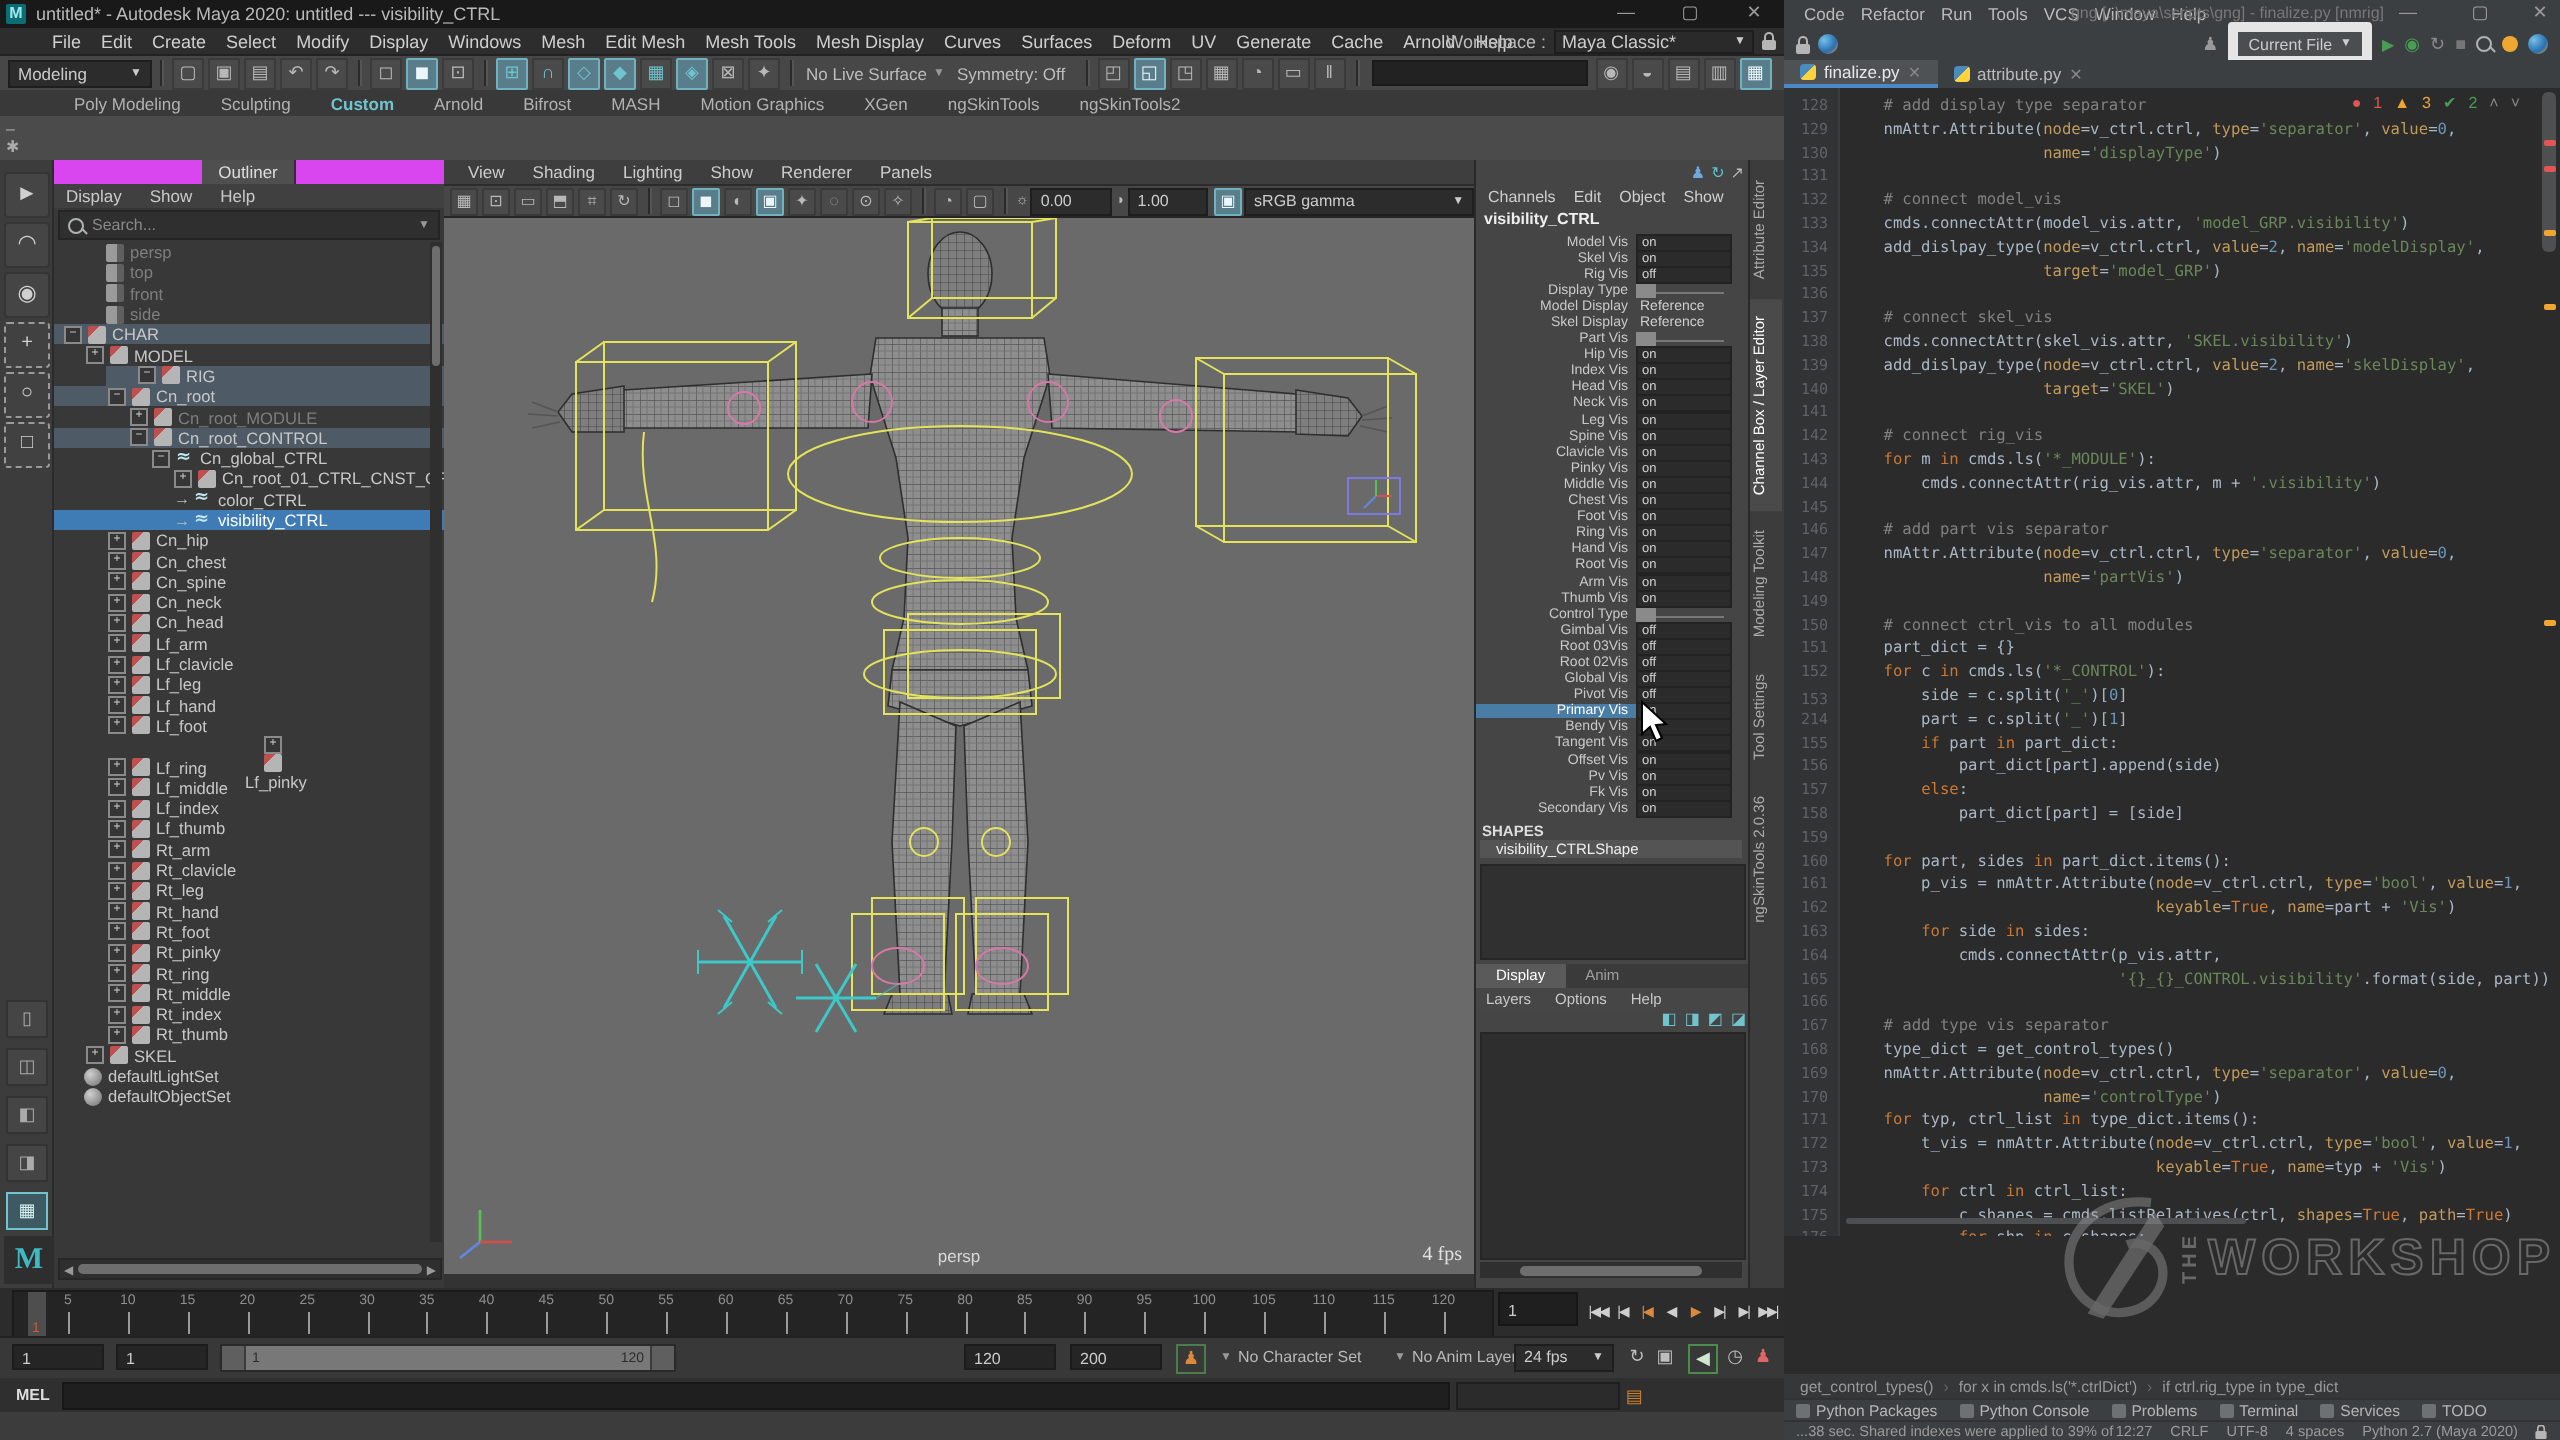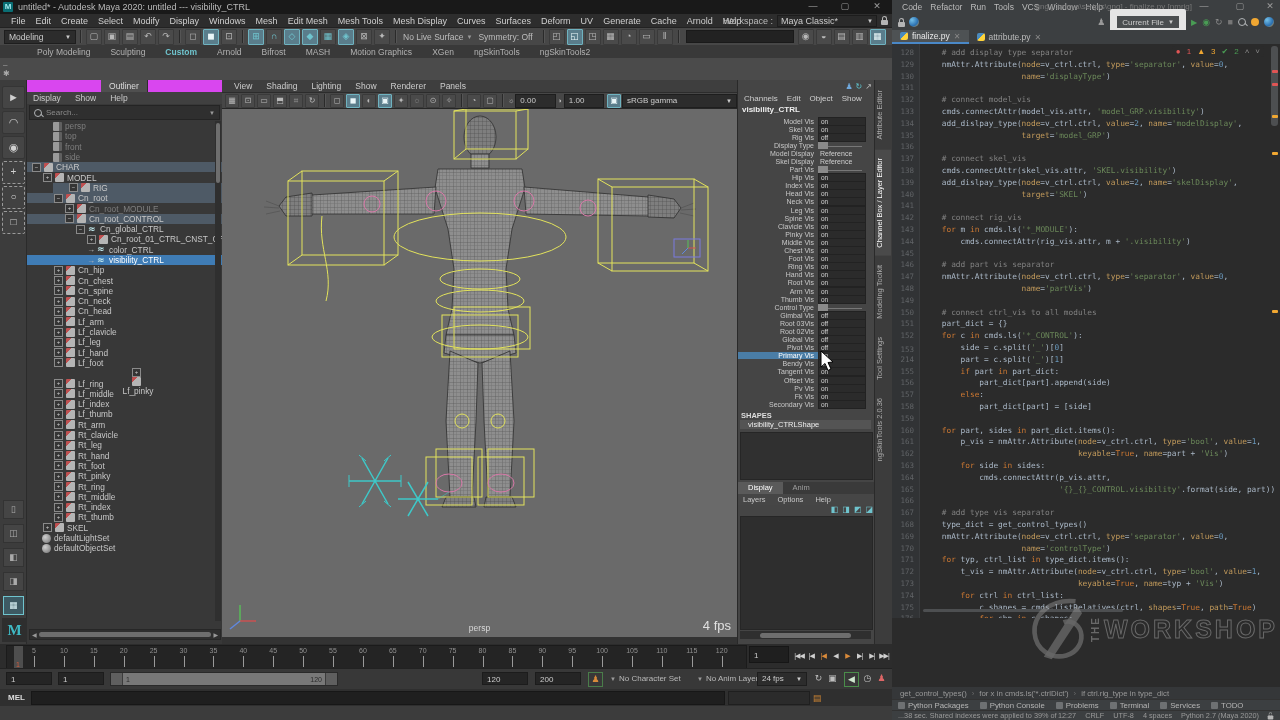--- a/index.html
+++ b/index.html
@@ -6,21 +6,21 @@
   #root{position:relative;width:1280px;height:720px;overflow:hidden;font-family:"Liberation Sans",sans-serif;background:#2b2b2b;-webkit-font-smoothing:antialiased;}
   .flex{display:flex;align-items:center;}
   .nosel{white-space:nowrap;overflow:hidden;}
 
   
   #maya{position:absolute;left:0;top:0;width:892px;height:720px;background:#3c3c3c;}
   #m-title{position:absolute;left:0;top:0;width:892px;height:14px;background:#191919;color:#b9b9b9;font-size:9px;display:flex;align-items:center;}
   #m-title .logo{width:10px;height:10px;margin:0 5px 0 3px;background:#0a6e74;color:#9fe8ec;font:bold 8px/10px "Liberation Sans",sans-serif;text-align:center;border-radius:1px;}
   #m-title .wbtn{position:absolute;top:0;width:26px;height:13px;text-align:center;color:#9a9a9a;font-size:9px;line-height:13px;}
   #m-menubar{position:absolute;left:0;top:14px;width:892px;height:13px;background:#2d2d2d;color:#cfcfcf;font-size:9px;display:flex;align-items:center;border-bottom:1px solid #222;}
-  #m-menus{display:flex;gap:0;padding-left:6px;}
+  #m-menus{display:flex;gap:0;padding-left:21px;}
   #m-menus span{padding:0 5px;}
   #m-workspace{position:absolute;right:4px;top:0;height:13px;display:flex;align-items:center;color:#bbb;}
   #m-workspace .dd{background:#2a2a2a;border:1px solid #1d1d1d;width:92px;height:10px;padding:0 3px;color:#ccc;display:flex;align-items:center;justify-content:space-between;margin-left:4px;}
   #m-toolbar{position:absolute;left:0;top:28px;width:892px;height:17px;background:#474747;border-bottom:1px solid #262626;display:flex;align-items:center;font-size:8.5px;color:#c5c5c5;}
   .dd-box{background:#2c2c2c;border:1px solid #1e1e1e;height:12px;display:flex;align-items:center;padding:0 4px;gap:6px;color:#ccc;}
   .vdiv{width:1px;height:13px;background:#2a2a2a;margin:0 4px;box-shadow:1px 0 0 #555;}
   .ib{width:14px;height:14px;margin:0 1px;background:#4a4a4a;border:1px solid #3a3a3a;color:#b8b8b8;font-size:9px;line-height:13px;text-align:center;border-radius:1px;flex:none;}
   .ib.act{background:#5a7d8b;border-color:#6fb3c0;color:#eaf6f8;}
   .ib.teal{color:var(--teal2);}
   #m-shelftabs{position:absolute;left:0;top:45px;width:892px;height:13px;background:#393939;display:flex;align-items:center;font-size:8.5px;color:#b2b2b2;gap:2px;padding-left:28px;box-sizing:border-box;}
@@ -60,21 +60,21 @@
   #o-vscroll{position:absolute;right:1px;top:41px;width:6px;height:500px;background:#2f2f2f;}
   #o-vscroll .thumb{position:absolute;top:2px;left:1px;width:4px;height:60px;}
   
   #m-viewport{position:absolute;left:222px;top:0;width:515px;height:564px;background:#3e3e3e;}
   #vp-menus{height:12px;display:flex;align-items:center;font-size:8.5px;color:#cccccc;background:#3e3e3e;gap:2px;padding-left:6px;}
   #vp-menus span{padding:0 6px;}
   #vp-bar{height:15px;background:#474747;border-top:1px solid #2c2c2c;border-bottom:1px solid #262626;display:flex;align-items:center;padding-left:2px;font-size:8px;color:#bbb;}
   #vp-bar .ib{width:12px;height:12px;font-size:8px;line-height:11px;}
   #vp-canvas{position:absolute;left:0;top:29px;width:515px;height:528px;background:#6a6a6a;overflow:hidden;}
   #vp-canvas .cam-label{position:absolute;left:0;right:0;bottom:4px;text-align:center;color:#d8d8d8;font-size:8.5px;}
-  #vp-canvas .fps{position:absolute;right:6px;bottom:4px;color:#e0e0e0;font-size:13px;}
+  #vp-canvas .fps{position:absolute;right:6px;bottom:4px;color:#e0e0e0;font-size:10px;font-family:Liberation Serif, serif;}
   #vp-bottom{position:absolute;left:0;bottom:0;width:515px;height:7px;background:#333;}
   
   #m-channel{position:absolute;left:737px;top:0;width:137px;height:564px;background:#454545;border-left:1px solid #292929;font-size:7.5px;color:#c9c9c9;}
   #ch-icons{position:absolute;right:3px;top:2px;display:flex;gap:3px;font-size:8px;}
   #ch-menus{position:absolute;left:2px;top:14px;display:flex;gap:1px;font-size:8px;color:#cfcfcf;}
   #ch-menus span{padding:0 4px;}
   #ch-node{position:absolute;left:4px;top:25px;font-weight:bold;color:#eee;font-size:8px;}
   #ch-rows{position:absolute;left:0;top:37px;width:137px;}
   .ch-row{display:flex;align-items:center;height:8.1px;}
   .ch-name{width:76px;text-align:right;padding-right:4px;white-space:nowrap;font-size:7px;color:#c9c9c9;flex:none;}
@@ -133,21 +133,21 @@
 
   
   #pycharm{position:absolute;left:892px;top:0;width:388px;height:720px;background:#2b2b2b;font-family:"Liberation Sans",sans-serif;}
   #p-title{position:absolute;left:0;top:0;width:388px;height:14px;background:#3c3f41;border-bottom:1px solid #313335;display:flex;align-items:center;font-size:8.5px;color:#bbb;}
   #p-menus{display:flex;padding-left:6px;}
   #p-menus span{padding:0 4px;}
   #p-wintitle{position:absolute;right:88px;top:0;height:14px;line-height:14px;color:#787878;font-size:8px;white-space:nowrap;}
   #p-title .wbtn{position:absolute;top:0;width:24px;height:13px;text-align:center;color:#9a9a9a;font-size:9px;line-height:13px;}
   #p-toolbar{position:absolute;left:0;top:14px;width:388px;height:16px;background:#3c3f41;display:flex;align-items:center;}
   #p-run{position:absolute;right:6px;top:1px;height:14px;display:flex;align-items:center;gap:5px;font-size:9px;color:#afb1b3;}
-  #p-runcfg{background:#4b4e50;border:7px solid #e5e5e5;border-radius:2px;height:12px;padding:0 5px;font-size:8px;display:flex;align-items:center;gap:4px;color:#ccc;}
+  #p-runcfg{background:#4b4e50;border:5px solid #e5e5e5;border-radius:2px;height:12px;padding:0 5px;font-size:8px;display:flex;align-items:center;gap:4px;color:#ccc;}
   #p-tabs{position:absolute;left:0;top:30px;width:388px;height:14px;background:#3c3f41;border-bottom:1px solid #323232;display:flex;font-size:8.5px;color:#bbb;}
   .ptab{display:flex;align-items:center;gap:4px;padding:0 8px;height:14px;box-sizing:border-box;}
   .ptab.act{background:#4e5254;color:#e8e8e8;border-bottom:2px solid #4a88c7;}
   .pyicon{width:8px;height:8px;background:linear-gradient(135deg,#4b8bbe 50%,#ffd43b 50%);border-radius:2px;flex:none;}
   .tabx{color:#888;font-size:8px;}
   #p-editor{position:absolute;left:0;top:44px;width:388px;height:574px;background:#2b2b2b;overflow:hidden;}
   #p-gutter{position:absolute;left:0;top:0;width:27px;height:643px;background:#313335;border-right:1px solid #3a3c3e;}
   .lnum{position:absolute;right:5px;width:22px;text-align:right;color:#606366;font:7.5px/11.8px "DejaVu Sans Mono",monospace;}
   .cline{position:absolute;left:31px;white-space:pre;font:7.8px/11.8px "DejaVu Sans Mono",monospace;color:#a9b7c6;}
   .cline .c{color:#808080;}

